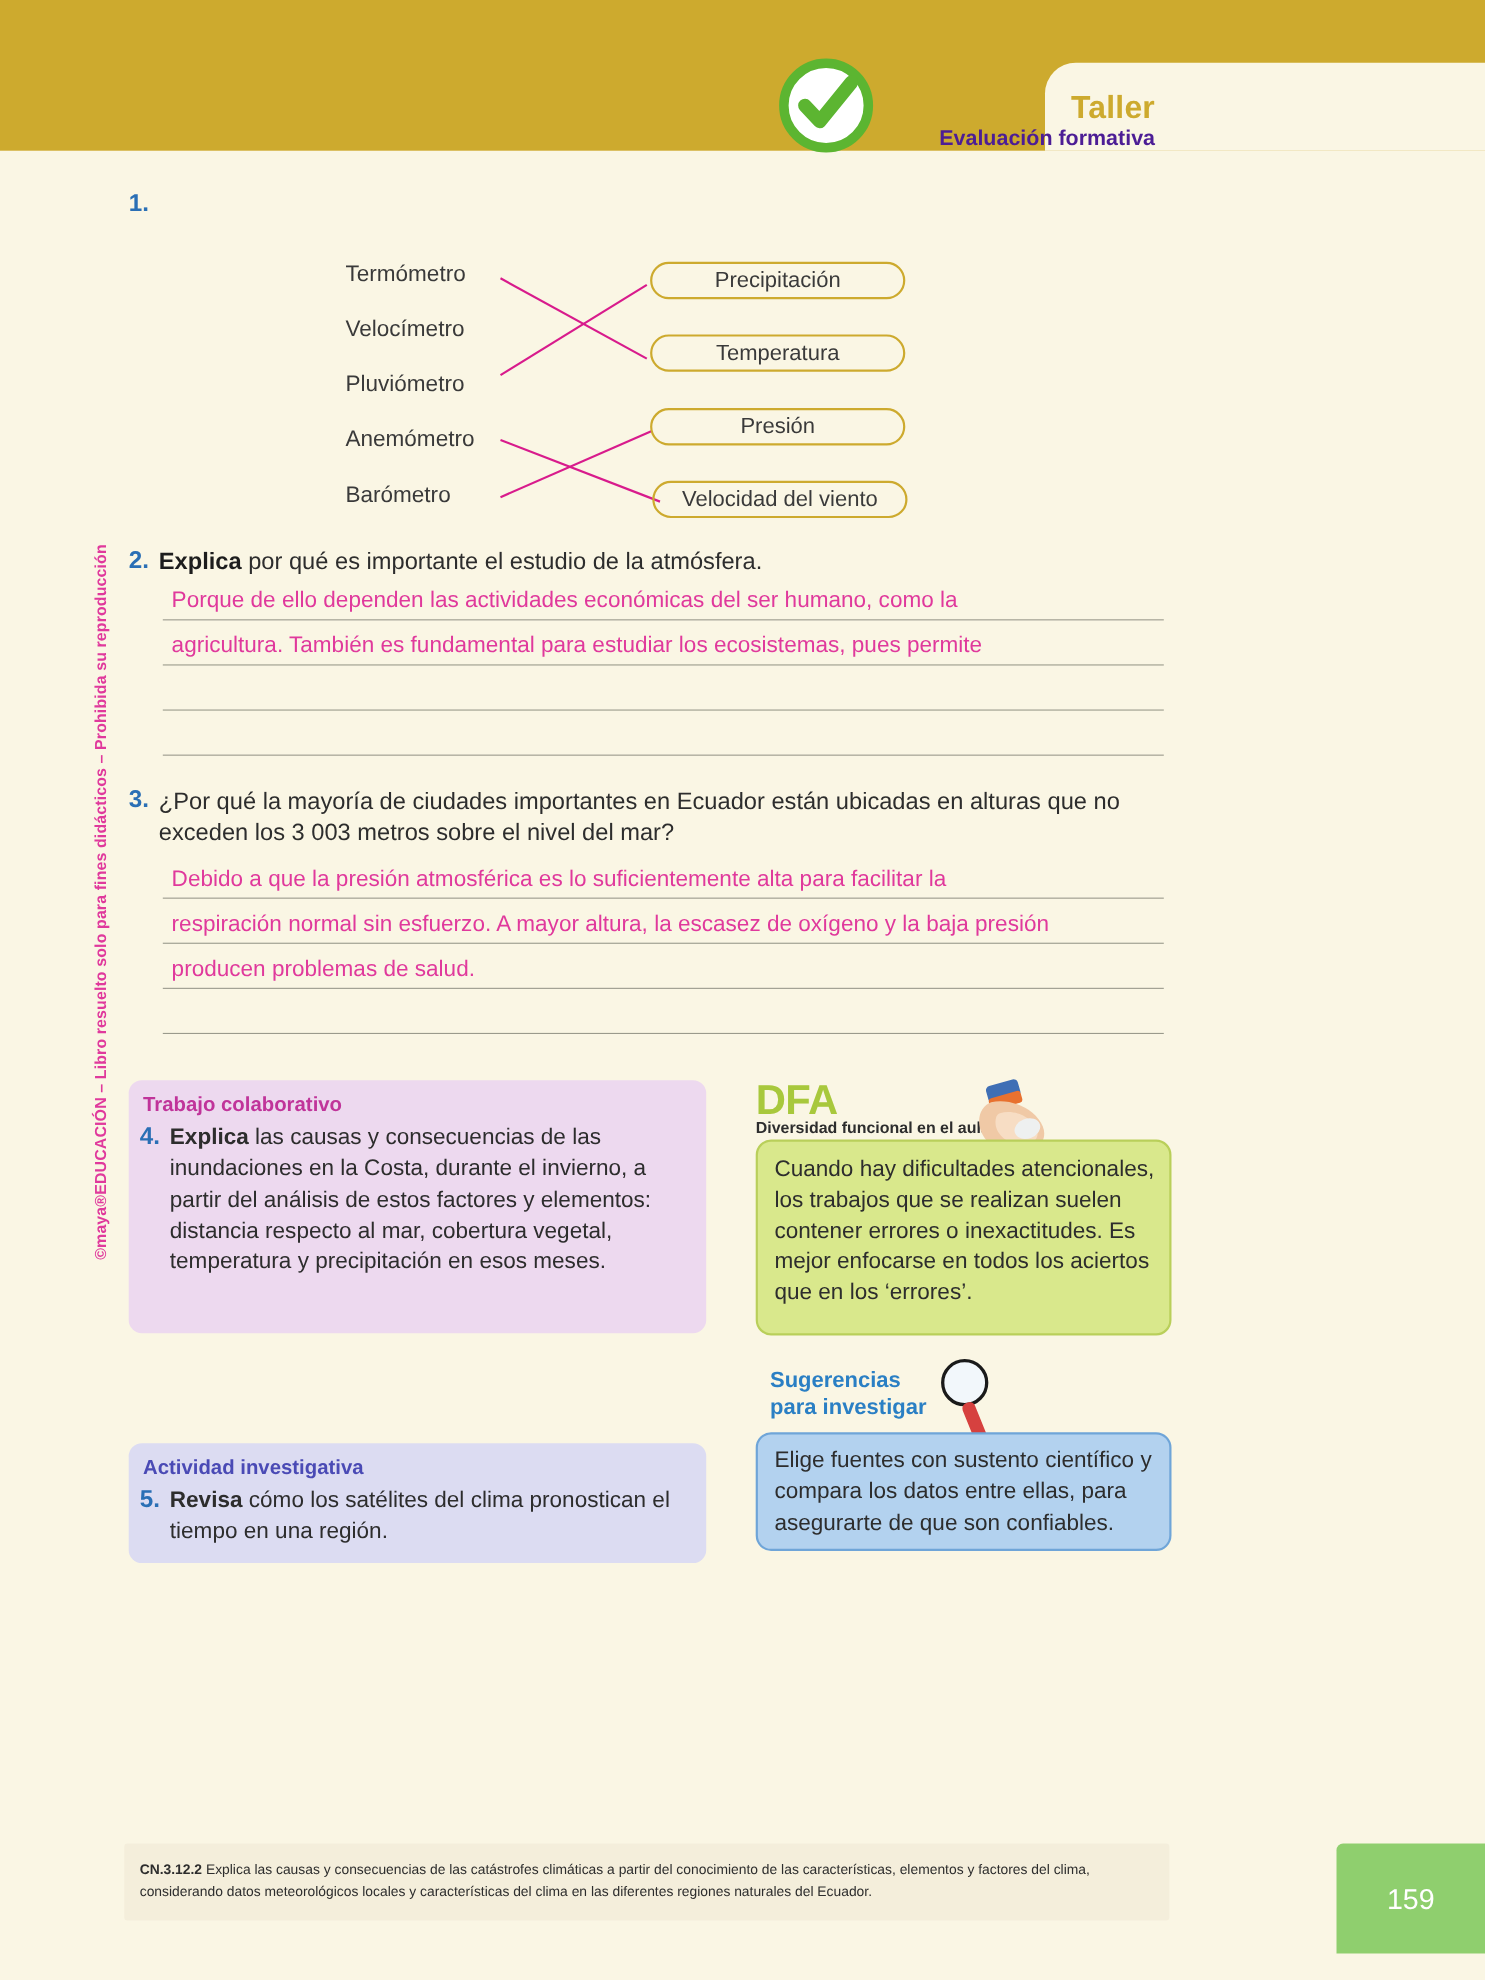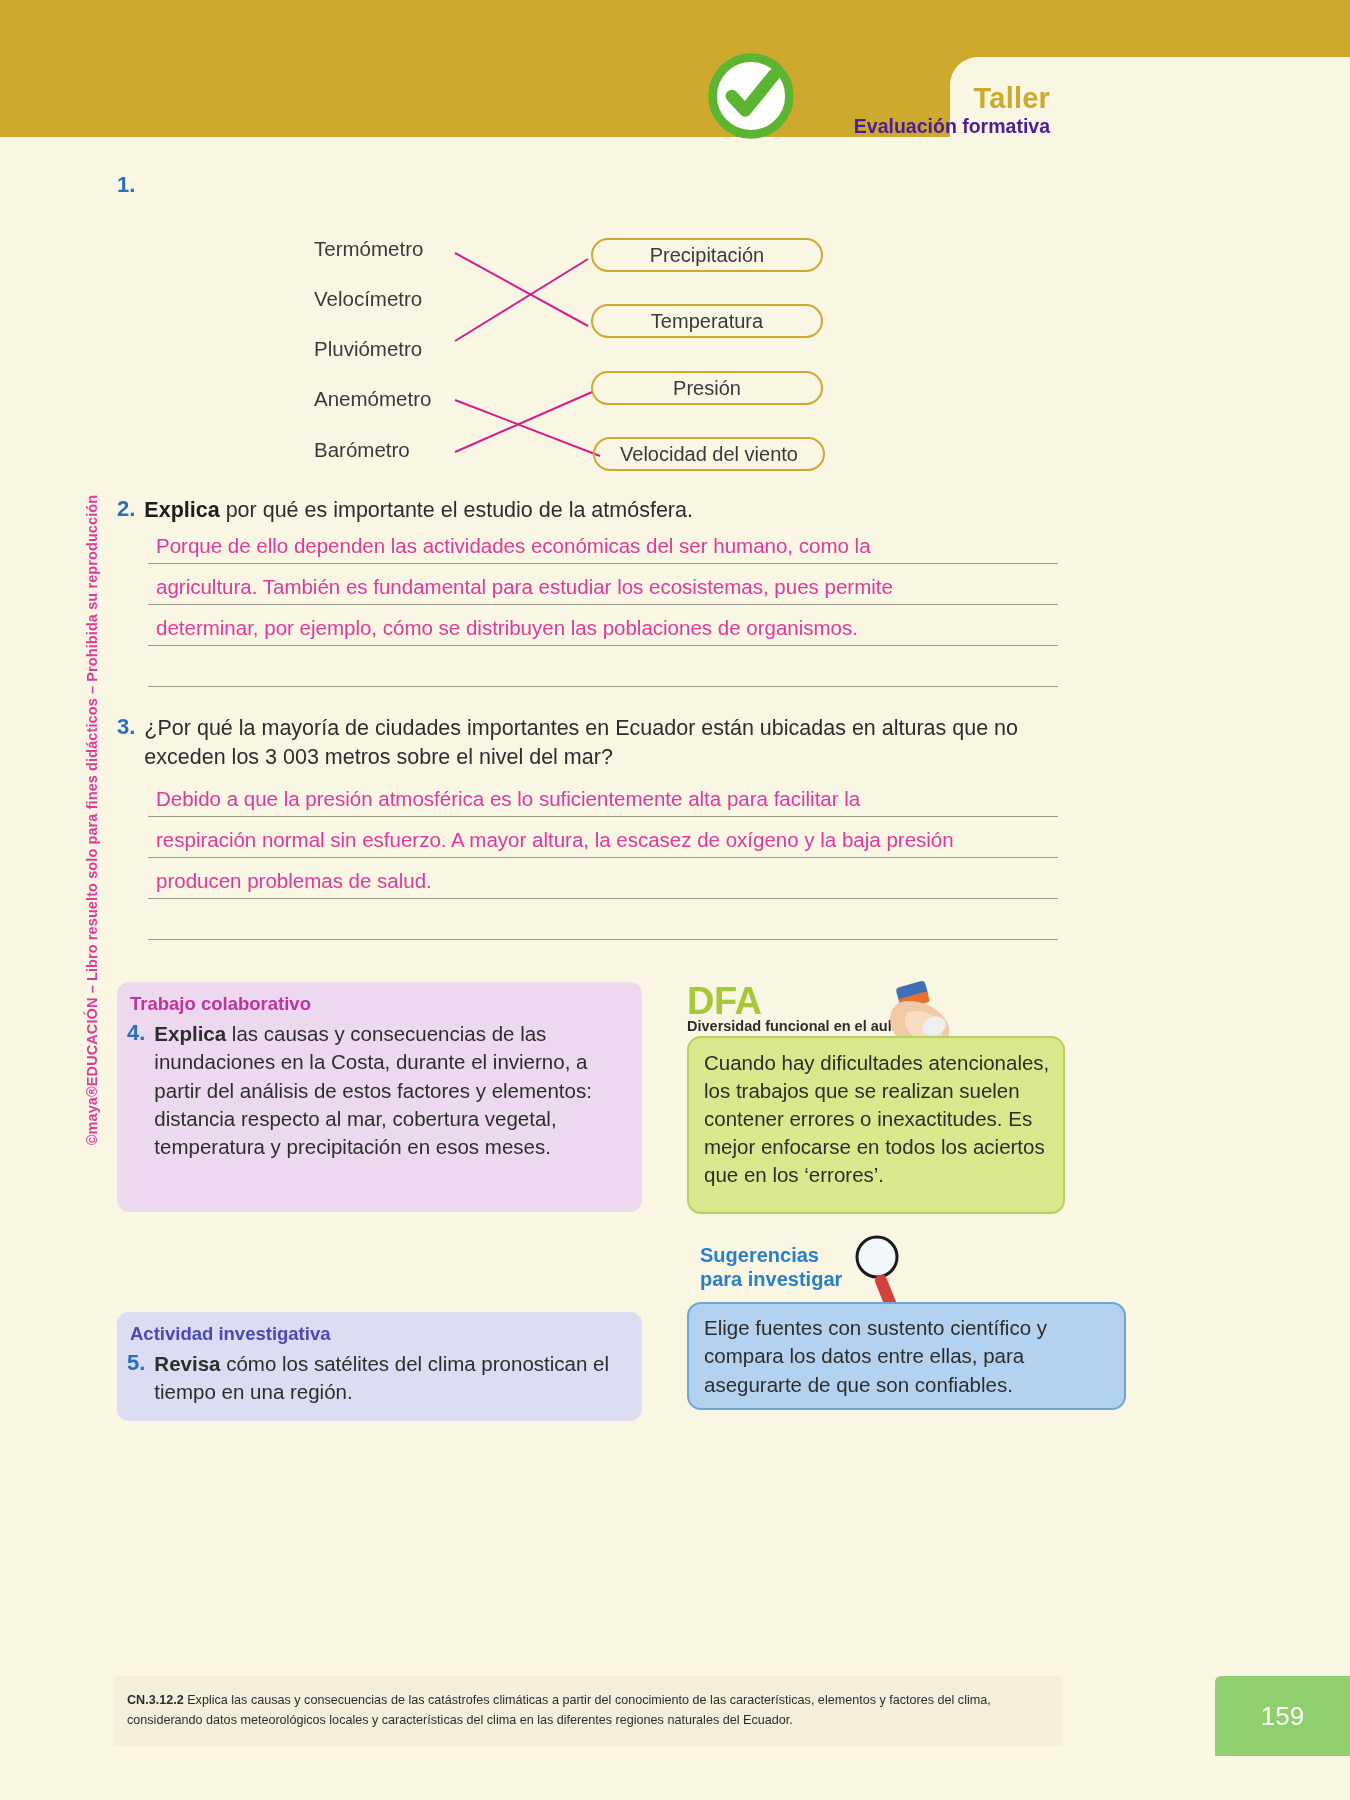--- a/index.html
+++ b/index.html
@@ -101,21 +101,21 @@
   .footer-band {
     position: absolute; left: 113px; top: 1676px; width: 950px; height: 70px;
     background: #f4eedb; border-radius: 3px;
   }
   .footer-text {
     position: absolute; left: 127px; top: 1691px; width: 925px;
     font-size: 12.6px; color: #2d2d2d; line-height: 1.55;
   }
   .footer-text b { font-weight: bold; }
   .page-num-box {
-    position: absolute; right: 0; top: 1676px; width: 135px; height: 80px;
+    position: absolute; right: 0; top: 1676px; width: 135px; height: 100px;
     background: #8fcf6e; border-top-left-radius: 6px;
     display: flex; align-items: center; justify-content: center;
   }
   .page-num { font-size: 26px; color: #ffffff; font-weight: normal; }
 </style>
 </head>
 <body>
 
 <div class="page">
 
@@ -164,21 +164,20 @@
     <span class="qnum">2.</span>
     <span class="qtext"><b>Explica</b><span> por qué es importante el estudio de la atmósfera.</span></span>
   </div>
 
   <div class="ans-text" style="left:156px; top:534px;">Porque de ello dependen las actividades económicas del ser humano, como la</div>
   <div class="ans-line" style="left:148px; top:563px; width:910px;"></div>
 
   <div class="ans-text" style="left:156px; top:575px;">agricultura. También es fundamental para estudiar los ecosistemas, pues permite</div>
   <div class="ans-line" style="left:148px; top:604px; width:910px;"></div>
 
-  <div class="ans-text" style="left:156px; top:616px;">determinar, por ejemplo, cómo se distribuyen las poblaciones de organismos.</div>
   <div class="ans-line" style="left:148px; top:645px; width:910px;"></div>
 
   <div class="ans-text" style="left:156px; top:657px;"></div>
   <div class="ans-line" style="left:148px; top:686px; width:910px;"></div>
 
   <div class="q-row" style="left:117px; top:714px; width:935px;">
     <span class="qnum">3.</span>
     <span class="qtext" style="width:895px;">¿Por qué la mayoría de ciudades importantes en Ecuador están ubicadas en alturas que no exceden los 3 003 metros sobre el nivel del mar?</span>
   </div>
 
@@ -218,21 +217,21 @@
     <div class="box-body-green" style="position:absolute; left:15px; top:11px; width:348px;">Cuando hay dificultades atencionales, los trabajos que se realizan suelen contener errores o inexactitudes. Es mejor enfocarse en todos los aciertos que en los ‘errores’.</div>
   </div>
 
   <div class="sug-title" style="left:700px; top:1243px;"><span>Sugerencias</span><br><span>para investigar</span></div>
 
   <svg style="position:absolute; left:848px; top:1232px;" width="70" height="84" viewBox="0 0 70 84">
     <circle cx="29" cy="25" r="20" fill="#f2f7fb" stroke="#1a1a1a" stroke-width="3"></circle>
     <rect x="32" y="42" width="12" height="38" rx="5" fill="#d6413f" transform="rotate(-22 38 61)"></rect>
   </svg>
 
-  <div class="box-blue" style="left:687px; top:1302px; width:439px; height:108px;">
+  <div class="box-blue" style="left:687px; top:1302px; width:378px; height:108px;">
     <div class="box-body" style="position:absolute; left:15px; top:10px; width:348px;">Elige fuentes con sustento científico y compara los datos entre ellas, para asegurarte de que son confiables.</div>
   </div>
 
   <div class="box-lav" style="left:117px; top:1312px; width:525px; height:109px;">
     <div class="box-title-lav" style="position:absolute; left:13px; top:11px;">Actividad investigativa</div>
     <div style="position:absolute; left:10px; top:38px; width:500px; display:flex; gap:9px;">
       <span class="qnum">5.</span>
       <span class="box-body"><b>Revisa</b><span> cómo los satélites del clima pronostican el tiempo en una región.</span></span>
     </div>
   </div>

